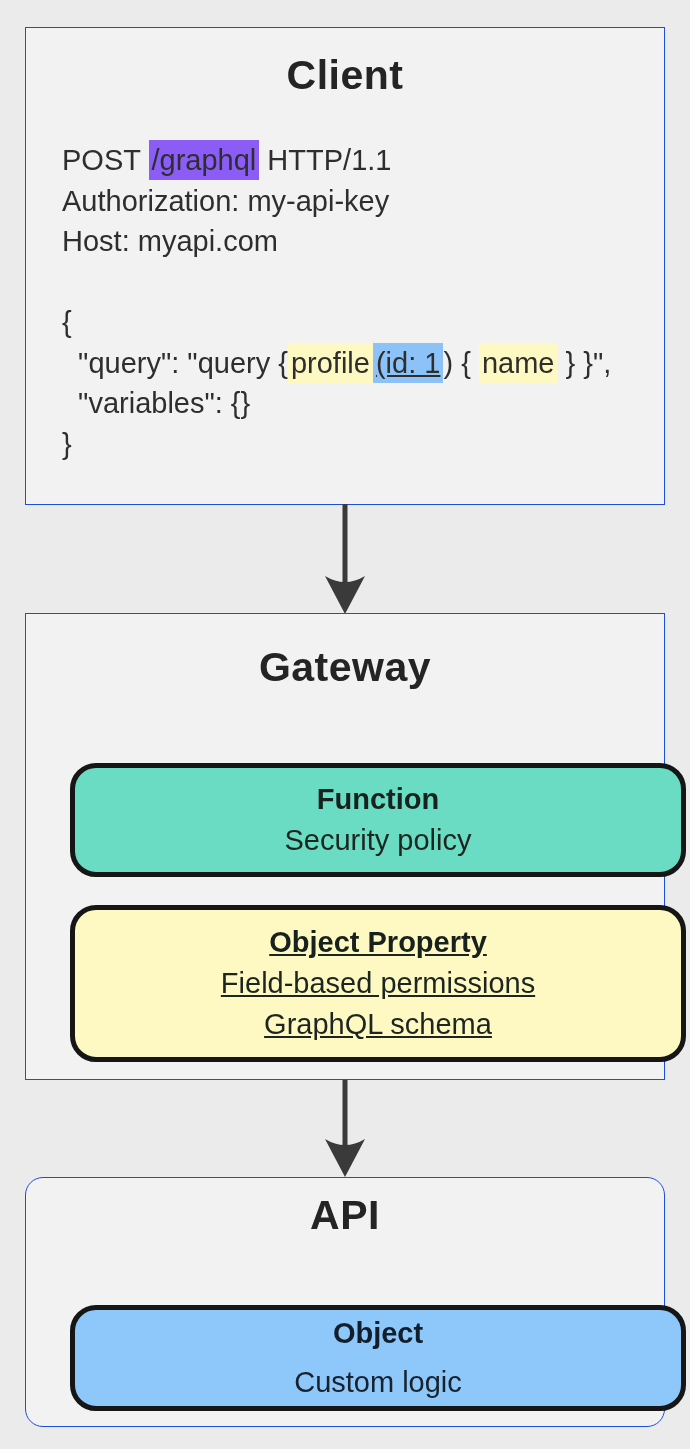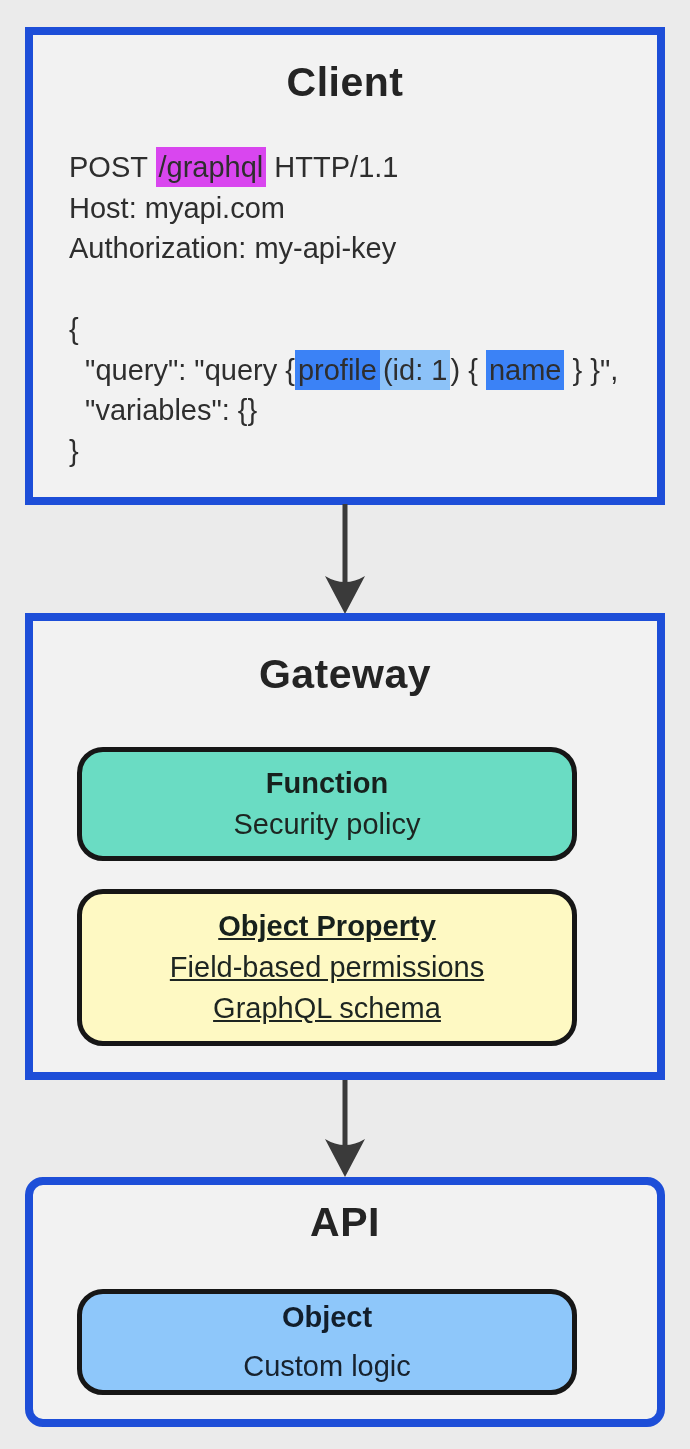--- a/index.html
+++ b/index.html
@@ -11,21 +11,21 @@
     position: relative;
     overflow: hidden;
   }
   .canvas { position: absolute; inset: 0; }
 
   
   .box {
     position: absolute;
     left: 25px; width: 640px;
     background: #f2f2f2;
-    border: 8px solid #1d4ed8;
+    border: 1px solid #1d4ed8;
     box-sizing: border-box;
   }
   .box-client  { top: 27px;   height: 478px; }
   .box-gateway { top: 613px;  height: 467px; }
   .box-api     { top: 1177px; height: 250px; border-radius: 18px; }
 
   .box-title {
     margin: 0;
     text-align: center;
     font-size: 41px;
@@ -43,38 +43,39 @@
     left: 36px; top: 112px; right: 10px;
     font-size: 29px;
     color: #2e2e2e;
   }
   .code .line {
     height: 40.5px;
     line-height: 40.5px;
     white-space: pre;
   }
   .hl { padding: 4px 3px; }
-  .hl-teal { background: #d946ef; }
-  .hl-pink { background: #3b82f6; }
-  .hl-blue { background: #8cc2f8; }
+  .hl-teal { background: #8b5cf6; }
+  .hl-pink { background: #fef9c3; }
+  .hl-blue { background: #8cc2f8; text-decoration: underline; }
 
   
   .card {
     position: absolute;
-    left: 44px; width: 500px;
+    left: 44px; width: 616px;
     border: 5px solid #161616;
     border-radius: 26px;
     box-sizing: border-box;
     display: flex;
     flex-direction: column;
     justify-content: center;
     text-align: center;
     font-size: 29px;
     line-height: 41px;
     color: #1d2521;
+    margin-top: 23px;
   }
   .card-title { font-weight: 700; color: #17211d; }
   .card-function        { top: 126px; height: 114px; background: #6adcc3; }
   .card-object-property { top: 268px; height: 157px; background: #fef9c3; text-decoration: underline; }
   .card-object          { top: 104px; height: 106px; background: #8ec7fa; color: #17222e; gap: 8px; }
   .card-object .card-title { color: #121e2b; }
 
   
   .arrow { position: absolute; left: 317px; width: 56px; }
   .arrow-1 { top: 504px;  height: 110px; }
@@ -82,22 +83,22 @@
 </style>
 </head>
 <body>
 
 <div class="canvas">
 
   <section class="box box-client">
     <h2 class="box-title">Client</h2>
     <div class="code">
       <div class="line"><span>POST </span><span class="hl hl-teal">/graphql</span><span> HTTP/1.1</span></div>
+      <div class="line">Authorization: my-api-key</div>
       <div class="line">Host: myapi.com</div>
-      <div class="line">Authorization: my-api-key</div>
       <div class="line"></div>
       <div class="line">{</div>
       <div class="line"><span>  "query": "query {</span><span class="hl hl-pink">profile</span><span class="hl hl-blue">(id: 1</span><span>) { </span><span class="hl hl-pink">name</span><span> } }",</span></div>
       <div class="line">  "variables": {}</div>
       <div class="line">}</div>
     </div>
   </section>
 
   <svg class="arrow arrow-1" viewBox="0 0 56 110" aria-hidden="true">
     <rect x="25.5" y="0" width="5" height="84" fill="#3a3a3a"></rect>

